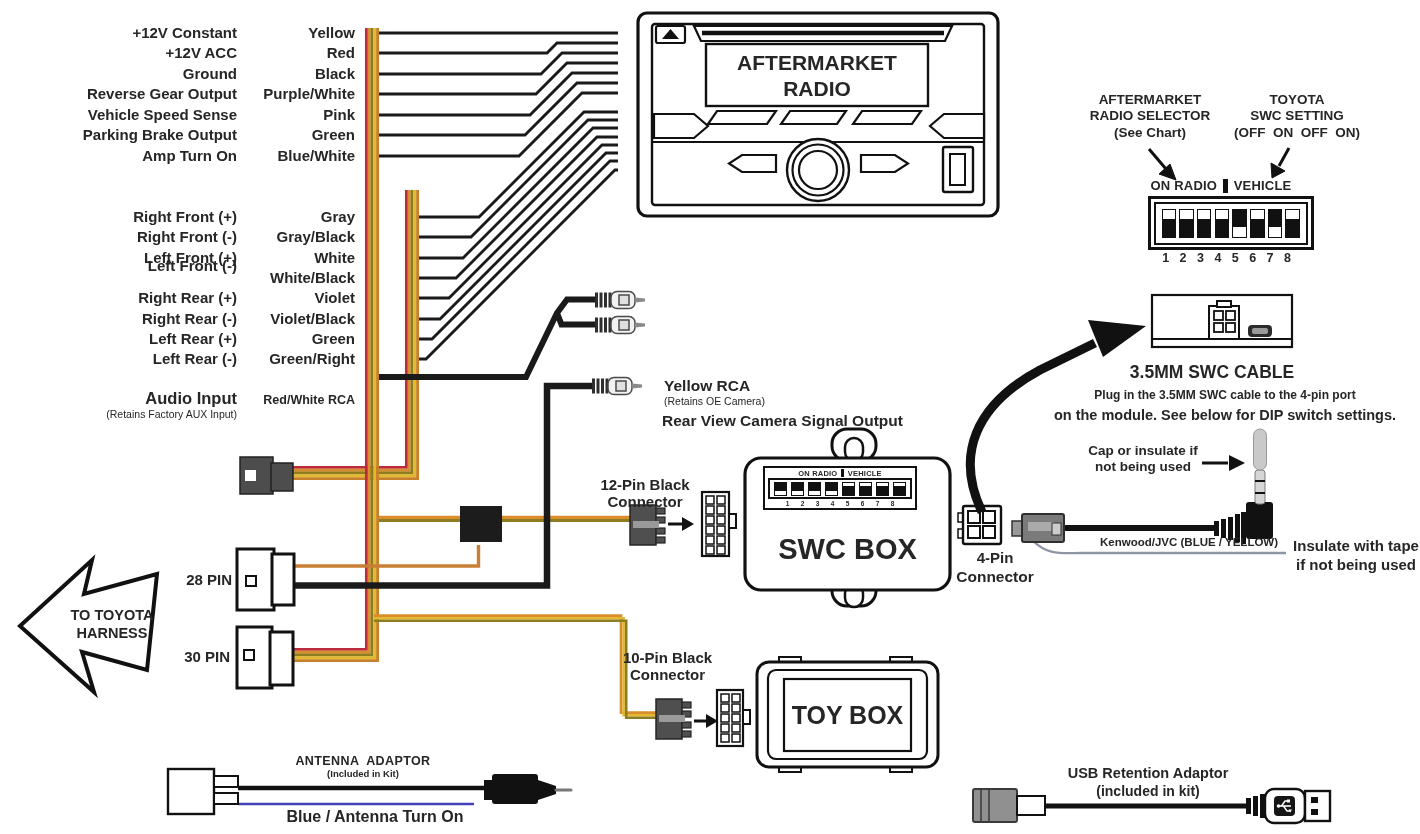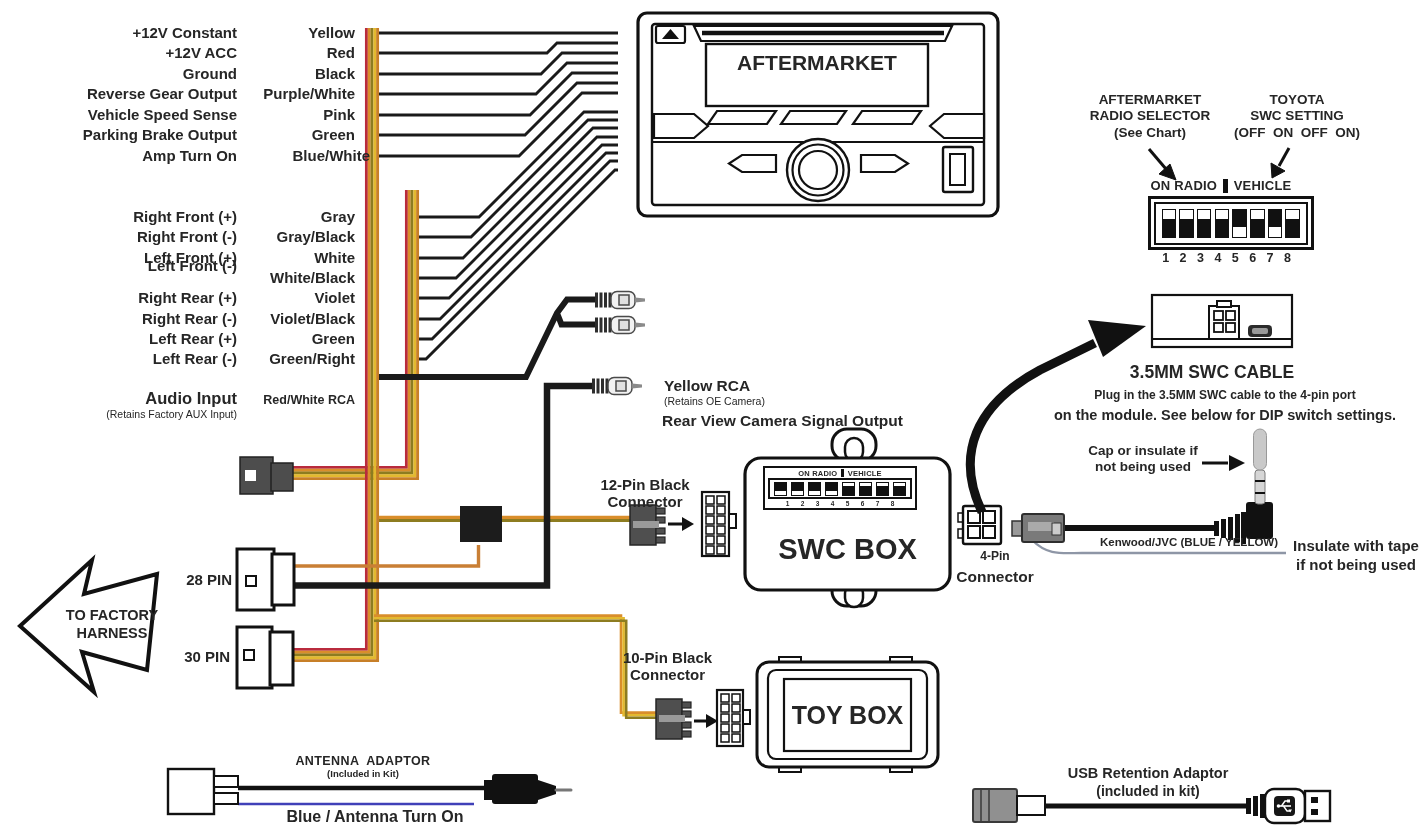--- a/index.html
+++ b/index.html
@@ -302,21 +302,21 @@
 <div class="lbl fn r" style="left:10px;top:84px;width:227px;">Reverse Gear Output</div>
 <div class="lbl fn r" style="left:10px;top:105px;width:227px;">Vehicle Speed Sense</div>
 <div class="lbl fn r" style="left:10px;top:125px;width:227px;">Parking Brake Output</div>
 <div class="lbl fn r" style="left:10px;top:146px;width:227px;">Amp Turn On</div>
 <div class="lbl clr r" style="left:245px;top:23px;width:110px;">Yellow</div>
 <div class="lbl clr r" style="left:245px;top:43px;width:110px;">Red</div>
 <div class="lbl clr r" style="left:245px;top:64px;width:110px;">Black</div>
 <div class="lbl clr r" style="left:245px;top:84px;width:110px;">Purple/White</div>
 <div class="lbl clr r" style="left:245px;top:105px;width:110px;">Pink</div>
 <div class="lbl clr r" style="left:245px;top:125px;width:110px;">Green</div>
-<div class="lbl clr r" style="left:260px;top:146px;width:110px;">Blue/White</div>
+<div class="lbl clr r" style="left:245px;top:146px;width:110px;">Blue/White</div>
 
 <div class="lbl fn r" style="left:10px;top:207px;width:227px;">Right Front (+)</div>
 <div class="lbl fn r" style="left:10px;top:227px;width:227px;">Right Front (-)</div>
 <div class="lbl fn r" style="left:10px;top:248px;width:227px;">Left Front (+)</div>
 <div class="lbl fn r" style="left:10px;top:256px;width:227px;">Left Front (-)</div>
 <div class="lbl fn r" style="left:10px;top:288px;width:227px;">Right Rear (+)</div>
 <div class="lbl fn r" style="left:10px;top:309px;width:227px;">Right Rear (-)</div>
 <div class="lbl fn r" style="left:10px;top:329px;width:227px;">Left Rear (+)</div>
 <div class="lbl fn r" style="left:10px;top:349px;width:227px;">Left Rear (-)</div>
 <div class="lbl clr r" style="left:245px;top:207px;width:110px;">Gray</div>
@@ -329,33 +329,34 @@
 <div class="lbl clr r" style="left:245px;top:349px;width:110px;">Green/Right</div>
 
 <div class="lbl r" style="left:10px;top:389px;width:227px;font-size:16.5px;font-weight:600;">Audio Input</div>
 <div class="lbl small r" style="left:10px;top:408px;width:227px;">(Retains Factory AUX Input)</div>
 <div class="lbl r" style="left:245px;top:393px;width:110px;font-size:12.5px;font-weight:600;">Red/White RCA</div>
 
 <div class="lbl" style="left:664px;top:377px;font-size:15.5px;font-weight:600;">Yellow RCA</div>
 <div class="lbl small" style="left:664px;top:395px;">(Retains OE Camera)</div>
 <div class="lbl" style="left:662px;top:412px;font-size:15.5px;font-weight:600;">Rear View Camera Signal Output</div>
 
-<div class="lbl c" style="left:52px;top:607px;width:120px;font-size:14.5px;font-weight:600;">TO FACTORY</div>
+<div class="lbl c" style="left:52px;top:607px;width:120px;font-size:14.5px;font-weight:600;">TO TOYOTA</div>
 <div class="lbl c" style="left:52px;top:625px;width:120px;font-size:14.5px;font-weight:600;">HARNESS</div>
 <div class="lbl fn r" style="left:150px;top:570px;width:82px;">28 PIN</div>
 <div class="lbl fn r" style="left:140px;top:647px;width:90px;">30 PIN</div>
 
 <div class="lbl c fn" style="left:595px;top:475px;width:100px;">12-Pin Black</div>
 <div class="lbl c fn" style="left:595px;top:492px;width:100px;">Connector</div>
 <div class="lbl c fn" style="left:600px;top:648px;width:135px;">10-Pin Black</div>
 <div class="lbl c fn" style="left:600px;top:665px;width:135px;">Connector</div>
-<div class="lbl c" style="left:945px;top:549px;width:100px;font-size:12px;font-weight:600;">4-Pin</div>
+<div class="lbl c" style="left:945px;top:549px;width:100px;font-size:15px;font-weight:600;">4-Pin</div>
 <div class="lbl c" style="left:945px;top:568px;width:100px;font-size:15.5px;font-weight:600;">Connector</div>
 
 <div class="lbl c" style="left:706px;top:50px;width:222px;font-size:21px;font-weight:600;line-height:26px;">AFTERMARKET</div>
+<div class="lbl c" style="left:706px;top:76px;width:222px;font-size:21px;font-weight:600;line-height:26px;">RADIO</div>
 
 <div class="lbl c" style="left:745px;top:533px;width:205px;font-size:29px;font-weight:600;">SWC BOX</div>
 <div class="lbl c" style="left:784px;top:701px;width:127px;font-size:25px;font-weight:600;">TOY BOX</div>
 
 <div class="lbl c" style="left:1085px;top:92px;width:130px;font-size:13.5px;font-weight:600;">AFTERMARKET</div>
 <div class="lbl c" style="left:1085px;top:108px;width:130px;font-size:13.5px;font-weight:600;">RADIO SELECTOR</div>
 <div class="lbl c" style="left:1085px;top:125px;width:130px;font-size:13.5px;font-weight:600;">(See Chart)</div>
 <div class="lbl c" style="left:1232px;top:92px;width:130px;font-size:13.5px;font-weight:600;text-align:center;">TOYOTA</div>
 <div class="lbl c" style="left:1232px;top:108px;width:130px;font-size:13.5px;font-weight:600;">SWC SETTING</div>
 <div class="lbl c" style="left:1232px;top:125px;width:130px;font-size:13.5px;font-weight:600;white-space:pre;">(OFF  ON  OFF  ON)</div>

